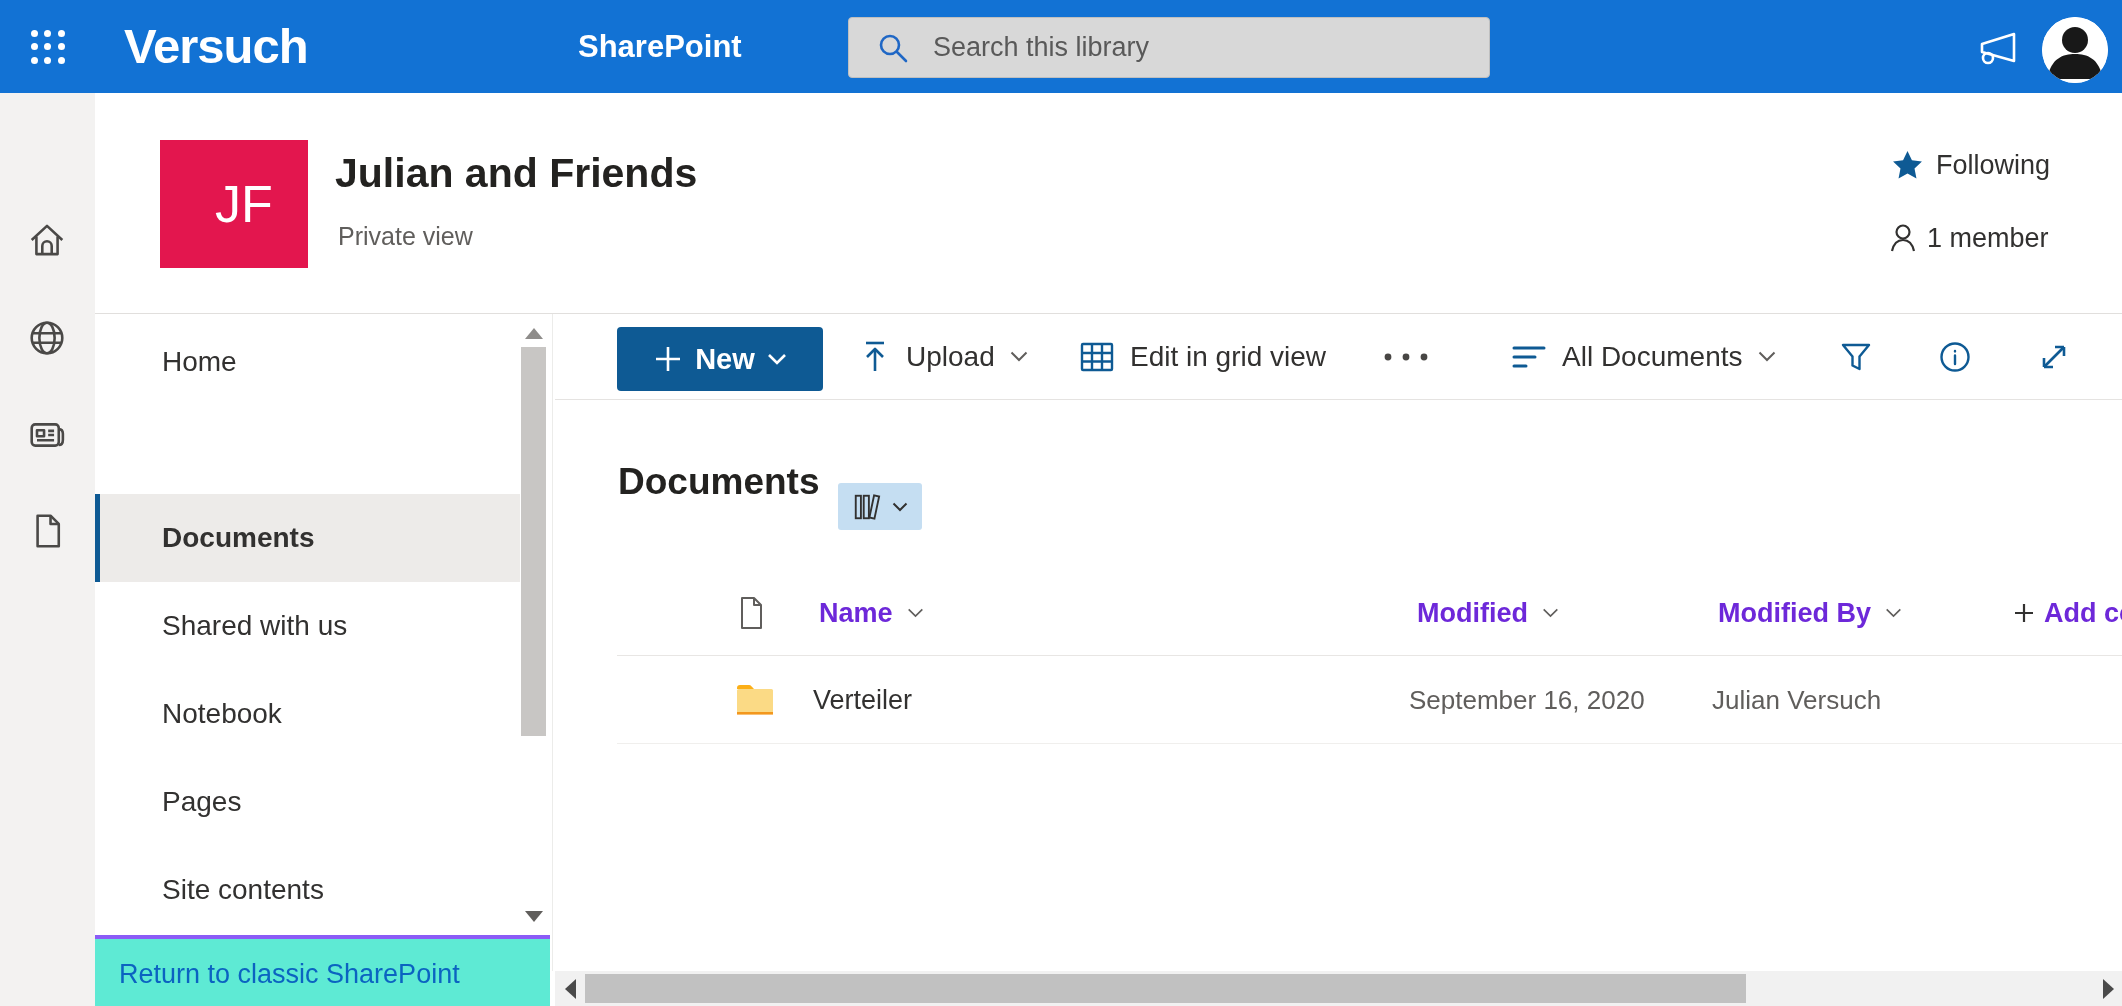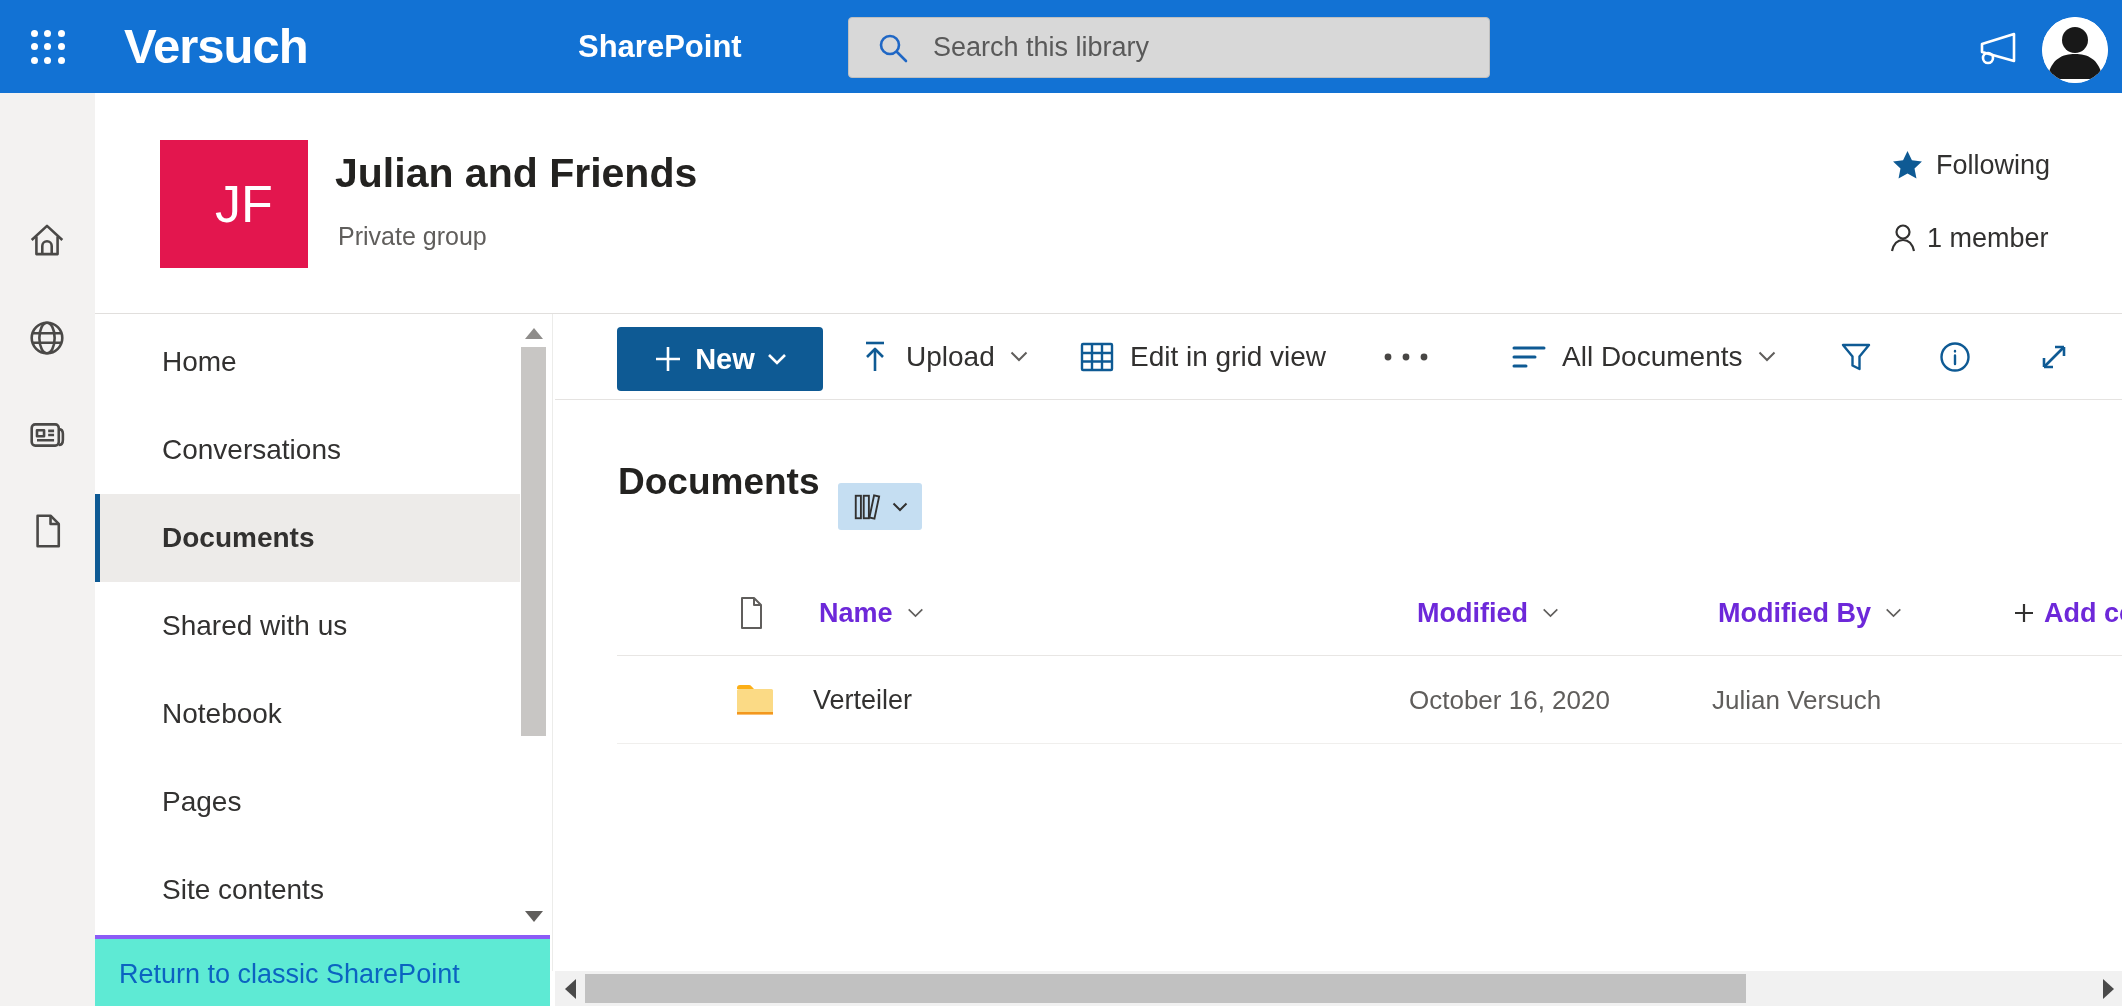--- a/index.html
+++ b/index.html
@@ -157,42 +157,41 @@
       <path d="M9 4 H20 L27 11 V30 H9 Z"></path>
         <path d="M20 4 V11 H27"></path>
     </svg>
   </div>
 
   <div class="abs siteheader">
     <div class="abs sitelogo">
       <span>JF</span>
     </div>
     <div class="abs sitetitle">Julian and Friends</div>
-    <div class="abs sitesub">Private group</div>
+    <div class="abs sitesub">Private view</div>
     <div class="abs followbtn">
       <svg width="33" height="33" viewBox="0 0 32 32">
         <path d="M16 2 l4.3 9 9.7 1.2 -7.2 6.7 1.9 9.7 -8.7 -4.9 -8.7 4.9 1.9 -9.7 -7.2 -6.7 9.7 -1.2 Z" fill="#0e5a94"></path>
       </svg>
       <span>Following</span>
     </div>
     <div class="abs memberbtn">
       <svg width="28" height="30" viewBox="0 0 28 30" fill="none" stroke="#323130" stroke-width="2.2">
         <circle cx="14" cy="9" r="6.5"></circle>
         <path d="M3 28 C5 19 10 17 14 17 C18 17 23 19 25 28"></path>
       </svg>
       <span>1 member</span>
     </div>
   </div>
 
   <div class="abs hline-top"></div>
   <div class="abs vline-nav"></div>
 
   <div class="abs nav">
     <div class="navitem" style="top:4px">Home</div>
-    <div class="navitem" style="top:92px">Conversations</div>
     <div class="navitem selected" style="top:180px">Documents</div>
     <div class="navitem" style="top:268px">Shared with us</div>
     <div class="navitem" style="top:356px">Notebook</div>
     <div class="navitem" style="top:444px">Pages</div>
     <div class="navitem" style="top:532px">Site contents</div>
     <div class="vscroll-up"></div>
     <div class="vscroll-thumb"></div>
     <div class="vscroll-down"></div>
   </div>
   <div class="abs navfooter">
@@ -315,21 +314,21 @@
     </div>
     <div class="hdrline"></div>
 
     <div>
       <svg class="abs" style="left:180px;top:283px" width="40" height="33" viewBox="0 0 40 33">
         <path d="M2 5 a3 3 0 0 1 3 -3 H14 a3 3 0 0 1 2.4 1.2 L19 6 H2 Z" fill="#fcaf17"></path>
         <rect x="2" y="6" width="36" height="25" rx="1.5" fill="#fbda85"></rect>
         <rect x="2" y="29" width="36" height="2.6" fill="#f3971d"></rect>
       </svg>
       <div class="cell" style="left:258px;color:#323130">Verteiler</div>
-      <div class="cell" style="left:854px;color:#605e5c;font-size:26px">October 16, 2020</div>
+      <div class="cell" style="left:854px;color:#605e5c;font-size:26px">September 16, 2020</div>
       <div class="cell" style="left:1157px;color:#605e5c;font-size:26px">Julian Versuch</div>
     </div>
     <div class="rowline"></div>
   </div>
 
   <div class="abs hscroll">
     <div class="harrow-l"></div>
     <div class="hthumb"></div>
     <div class="harrow-r"></div>
   </div>

